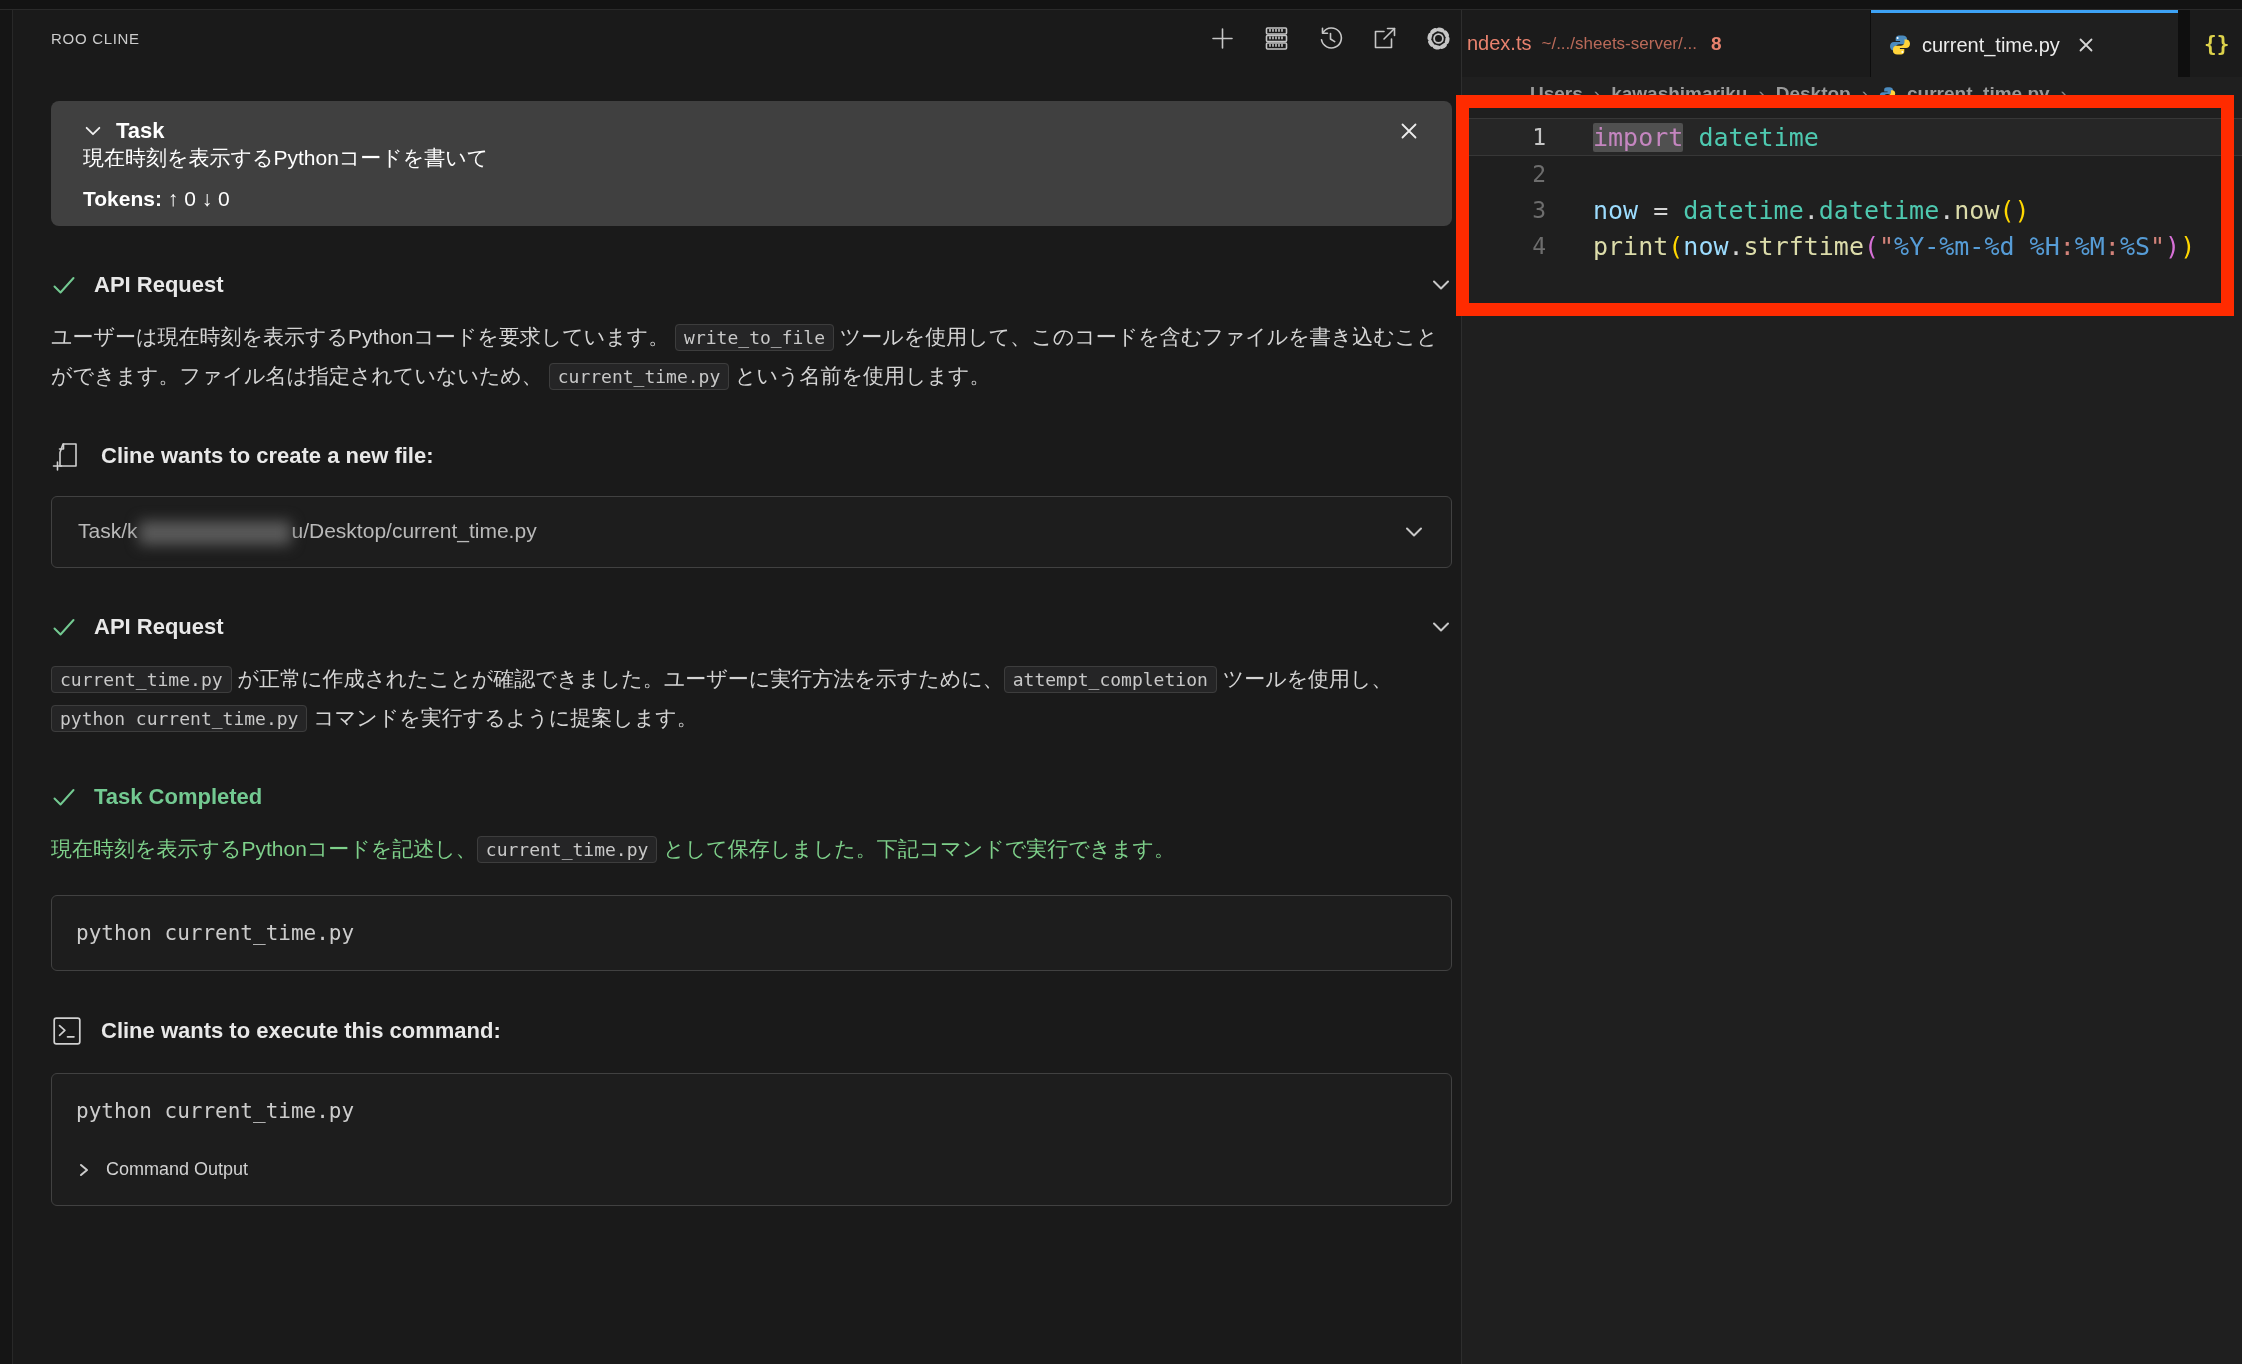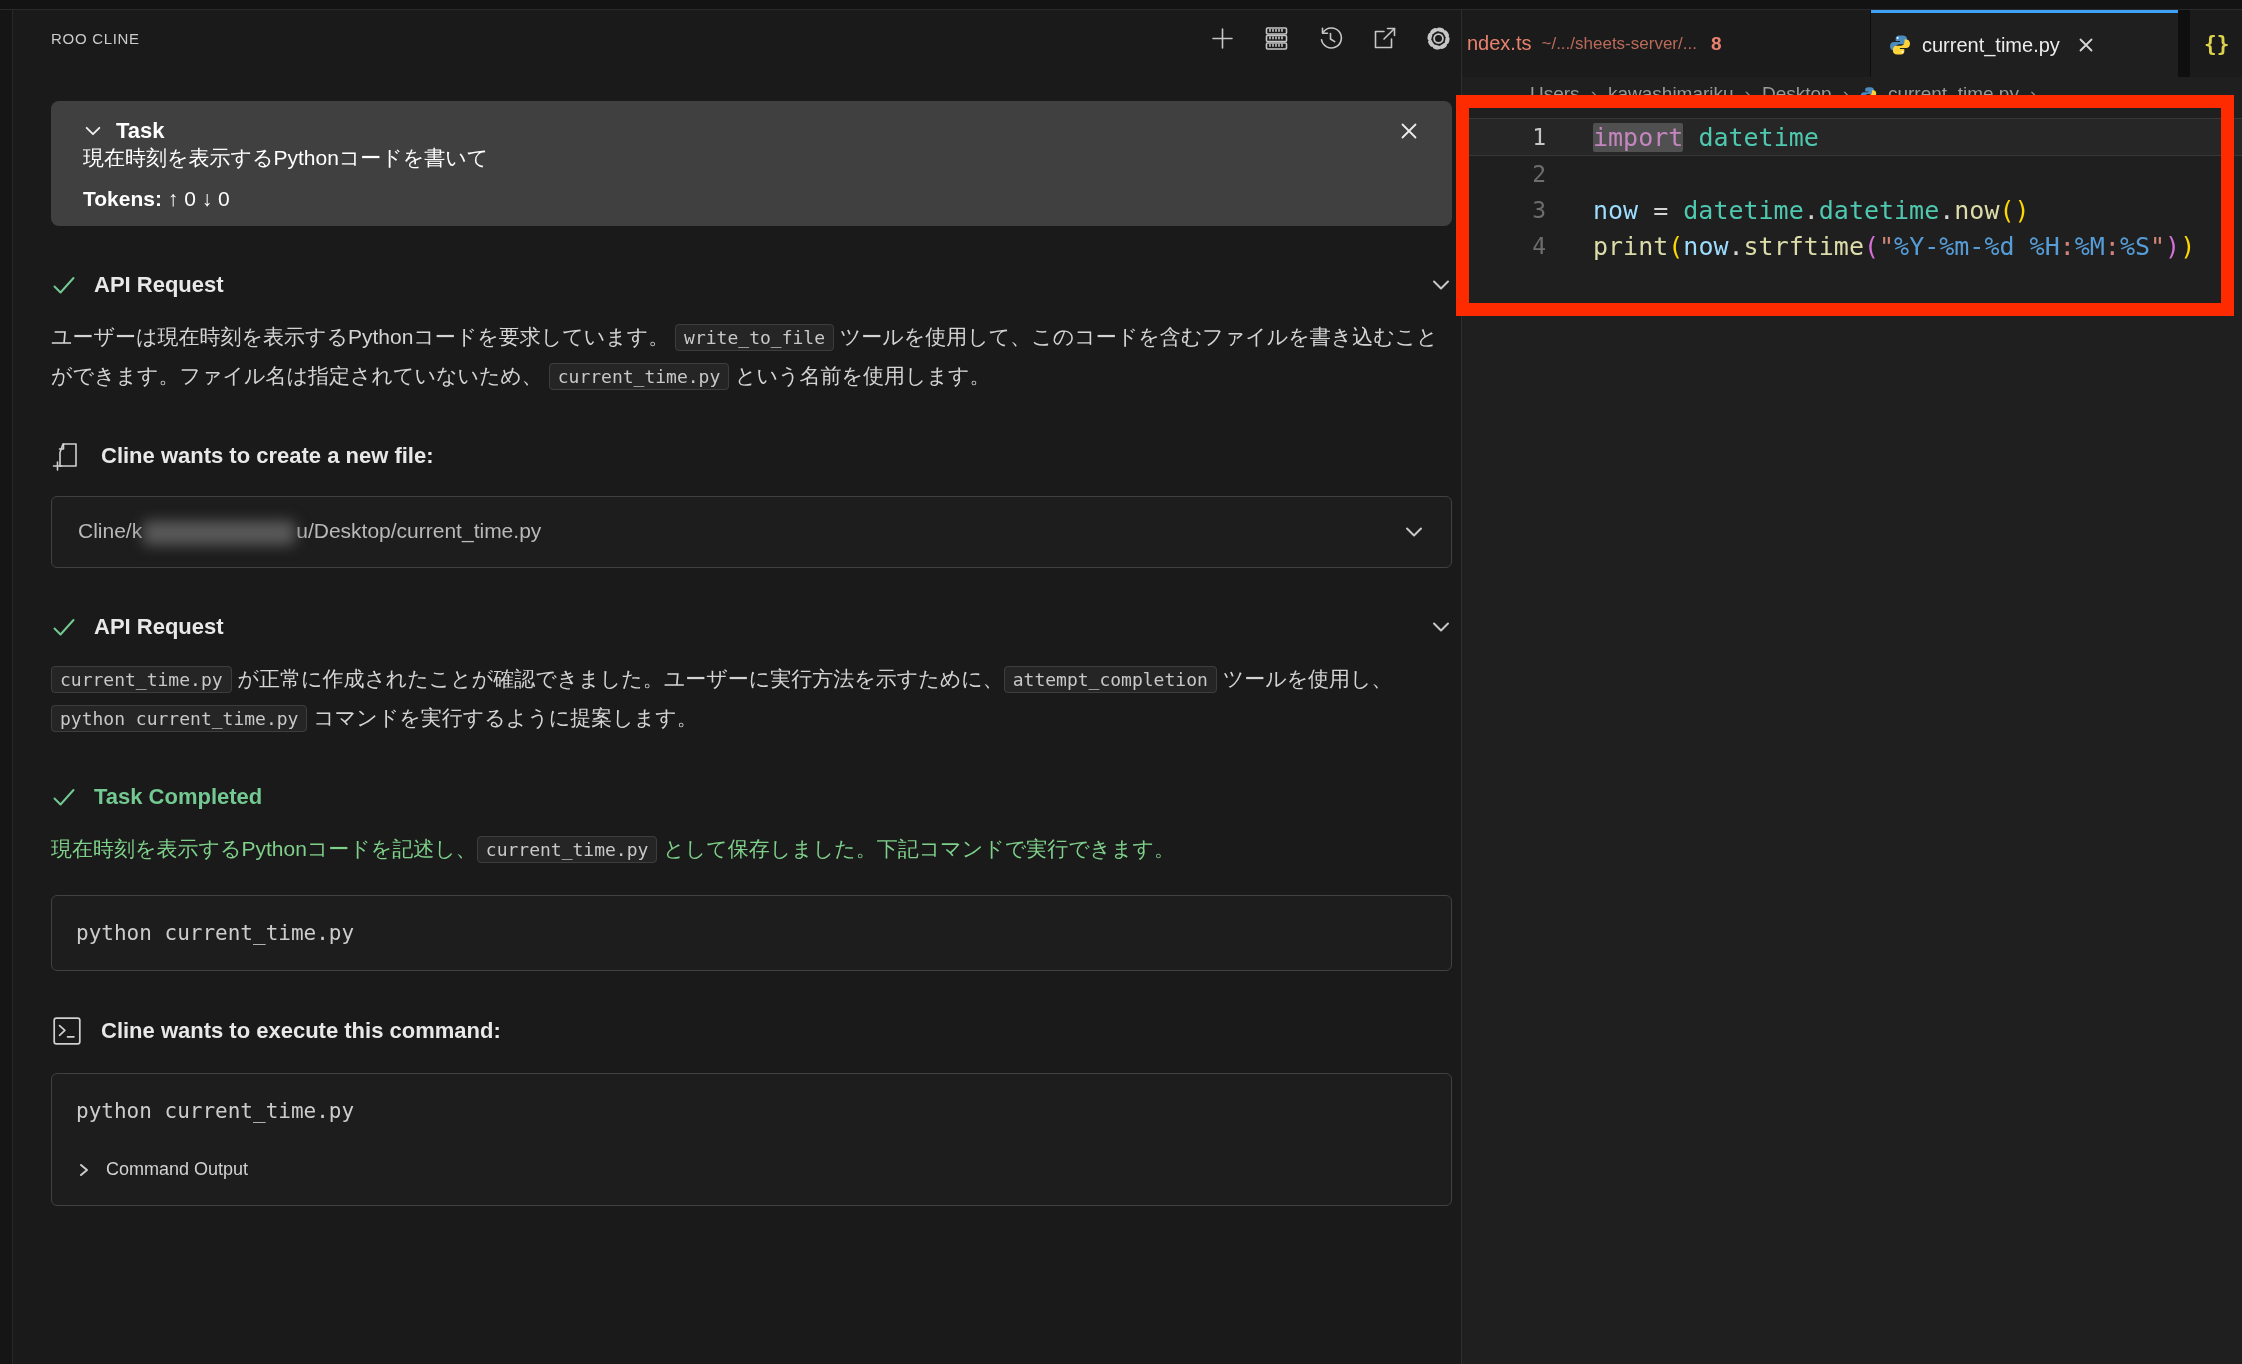--- a/index.html
+++ b/index.html
@@ -71,21 +71,21 @@
   .tabgap{width:12px;background:#0f0f0f;}
   .tab-braces{flex:1;background:#1b1b1b;padding-left:14px;color:#ddd24b;
               font-family:"DejaVu Sans Mono",monospace;font-size:21px;font-weight:bold;}
   .pyicon{width:22px;height:22px;flex:0 0 auto;}
   .pyicon svg{display:block;width:100%;height:100%;}
   .pyicon-sm{width:17px;height:17px;flex:0 0 auto;}
   .pyicon-sm svg{display:block;width:100%;height:100%;}
 
   .breadcrumb{height:34px;display:flex;align-items:center;gap:11px;padding-left:68px;font-size:19px;color:#9a9a9a;background:#1f1f1f;}
   .breadcrumb .sep{color:#8a8a8a;}
-  .crumb{cursor:pointer;}
+  .crumb{cursor:pointer;font-weight:bold;}
 
   .code{margin-top:7px;font-family:"DejaVu Sans Mono","Liberation Mono",monospace;font-size:25px;}
   .cline{display:flex;align-items:center;height:36px;}
   .gutter{flex:0 0 84px;text-align:right;color:#6d6d6d;font-size:23px;}
   .ctext{margin-left:47px;white-space:pre;}
   .cline.current{background:#262626;border-top:1px solid #373737;border-bottom:1px solid #373737;}
   .cline.current .gutter{color:#c5c5c5;}
   .tok-kw{color:#c586c0;} .tok-mod{color:#4ec9b0;} .tok-var{color:#9cdcfe;}
   .tok-fn{color:#dcdcaa;} .tok-op{color:#d4d4d4;} .tok-b1{color:#ffd700;}
   .tok-b2{color:#d670d6;} .tok-str{color:#d3837a;} .tok-fmt{color:#569cd6;}
@@ -186,21 +186,21 @@
       <span class="row-icon">
         <svg viewBox="0 0 30 32">
           <path d="M11 4h13v22H8V12.5L11 4z" fill="none"></path>
             <path d="M11.5 4v5h-4"></path>
           <path d="M5.5 22v8M1.5 26h8"></path>
         </svg>
       </span>
       <span>Cline wants to create a new file:</span>
     </div>
     <div class="dropdown">
-      <span><span>Cline/k</span><span class="redacted"></span><span>u/Desktop/current_time.py</span></span>
+      <span><span>Task/k</span><span class="redacted"></span><span>u/Desktop/current_time.py</span></span>
       <span class="dd-chev">
         <svg viewBox="0 0 22 22">
             <path d="M4 7.5l7 7 7-7"></path>
           </svg>
         </span>
     </div>
 
     <div class="section-head">
       <span class="check">
         <svg viewBox="0 0 26 26">

